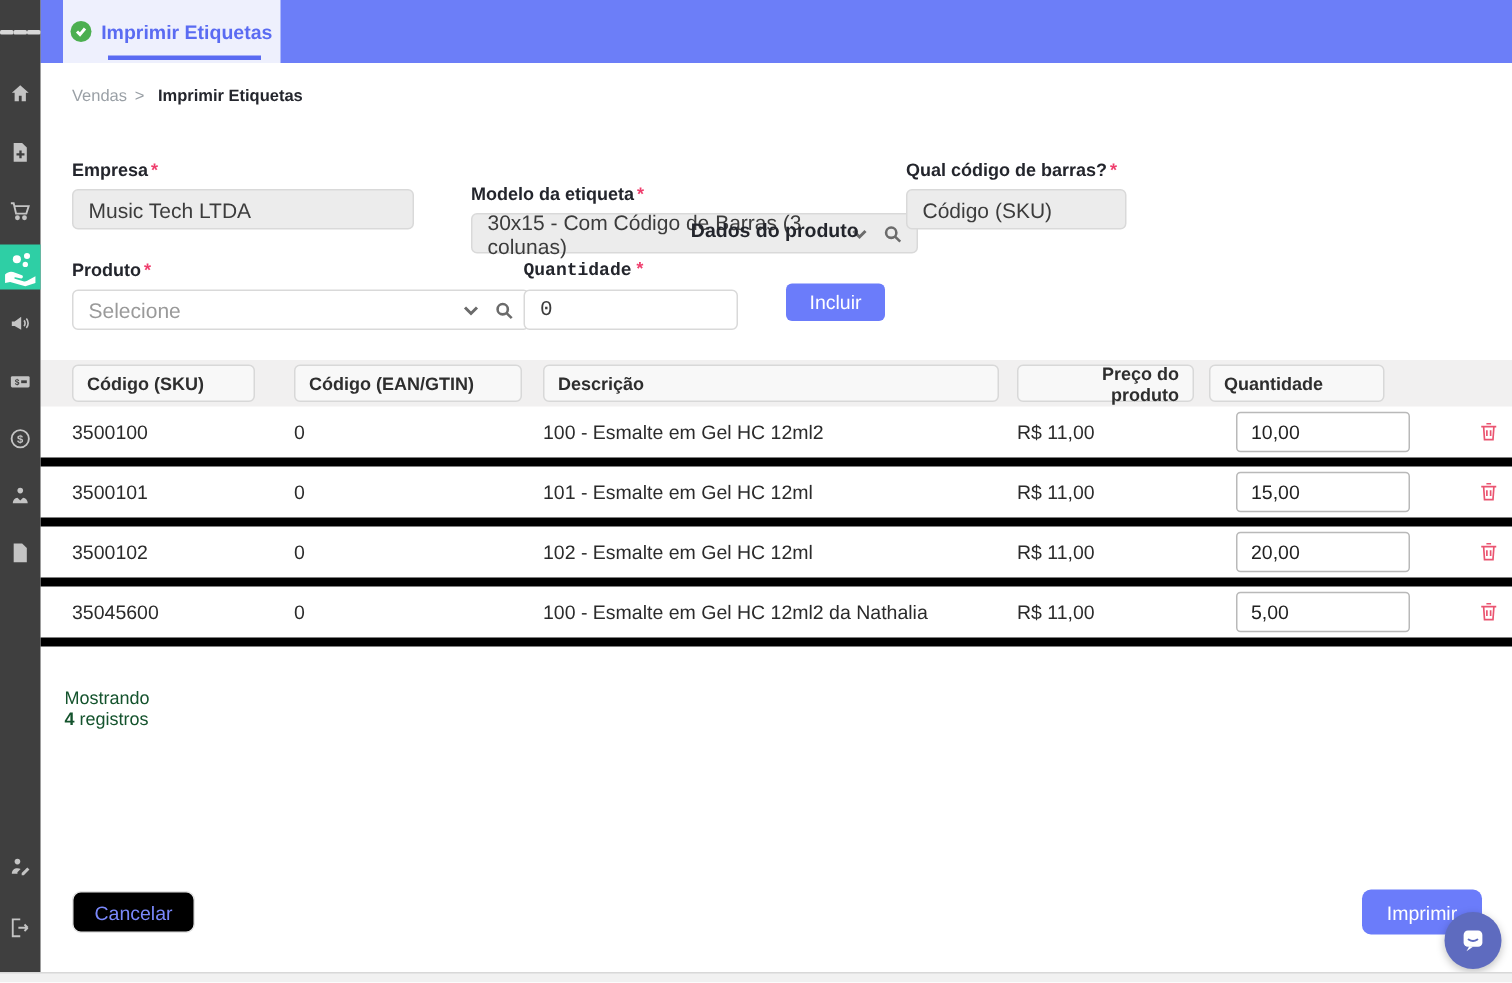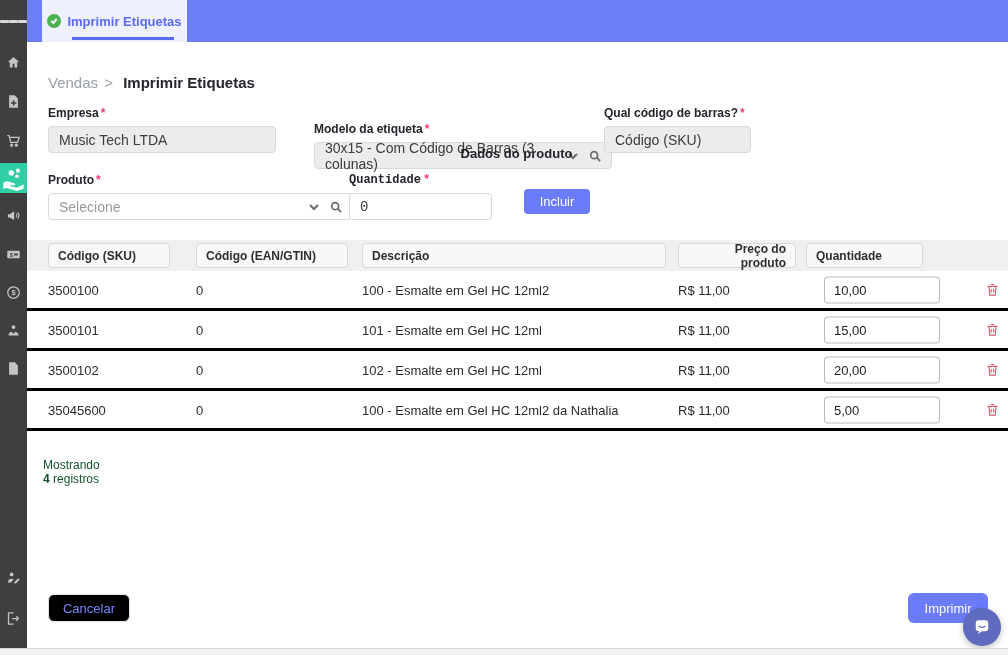--- a/index.html
+++ b/index.html
@@ -24,21 +24,21 @@
   .tab { position:absolute; left:15px; top:0; height:42px; width:145px; background:#eef0fd;
          display:flex; align-items:center; justify-content:center; gap:6px; cursor:pointer; }
   .tab-label { color:#5a6bf2; font-weight:bold; font-size:13px; }
   .tab-underline { position:absolute; left:30px; right:13px; bottom:2px; height:3px; background:#5a6bf2; }
   .check-badge { width:14px; height:14px; border-radius:50%; background:#4caf50; display:flex; align-items:center; justify-content:center; }
   .check-badge svg { width:8px; height:8px; fill:none; stroke:#fff; stroke-width:3; }
 
   
   .content { position:absolute; left:27px; top:42px; width:981px; height:606px; background:#fff; }
 
-  .breadcrumb { position:absolute; left:21px; top:32px; font-size:15px; color:#9aa0a6; }
+  .breadcrumb { position:absolute; left:21px; top:16px; font-size:11px; color:#9aa0a6; }
   .breadcrumb .bc-page { color:#24262d; font-weight:bold; margin-left:4px; }
   .breadcrumb .bc-sep { margin:0 2px; }
 
   .field-label { font-size:12px; font-weight:bold; color:#23252c; margin-bottom:6px; }
   .req { color:#ef3e6d; margin-left:2px; }
 
   .field-box { height:27px; border:1px solid #d9d9d9; border-radius:4px; background:#ececec;
                display:flex; align-items:center; padding:0 10px; font-size:14px; color:#3c3c3c; }
   .field-box.white { background:#fff; }
   .placeholder { color:#9a9a9a; }
@@ -65,21 +65,21 @@
                 display:flex; align-items:center; }
   .th-chip { height:25px; background:#f8f8f8; border:1px solid #d8d8d8; border-radius:4px;
              display:flex; align-items:center; padding:0 9px; font-size:12px; font-weight:bold; color:#2e2e2e; cursor:pointer; }
   .th-sku  { position:absolute; left:21px;  width:122px; }
   .th-ean  { position:absolute; left:169px; width:152px; }
   .th-desc { position:absolute; left:335px; width:304px; }
   .th-preco{ position:absolute; left:651px; width:118px;text-align:right; }
   .th-qtd  { position:absolute; left:779px; width:117px; }
 
   .tbl-body { position:absolute; left:0; top:229px; width:981px; }
-  .trow { position:relative; height:40px; border-bottom:3px solid #000000; font-size:13px; color:#2b2b2b; }
+  .trow { position:relative; height:40px; border-bottom:6px solid #000000; font-size:13px; color:#2b2b2b; }
   .td { position:absolute; top:50%; transform:translateY(-50%); }
   .td-sku  { left:21px; }
   .td-ean  { left:169px; }
   .td-desc { left:335px; }
   .td-preco{ left:651px; }
   .td-qtd  { left:781px; width:116px;padding-left:16px; }
   .td-qtd input { width:116px; height:27px; border:1px solid #b9b9b9; border-radius:3px; padding:0 9px;
                   font-size:13px; color:#222; font-family:inherit; outline:none; }
   .td-trash { left:958px; width:16px; height:18px; cursor:pointer; }
   .td-trash svg { width:15px; height:17px; fill:none; stroke:#ea5470; stroke-width:1.8; }

